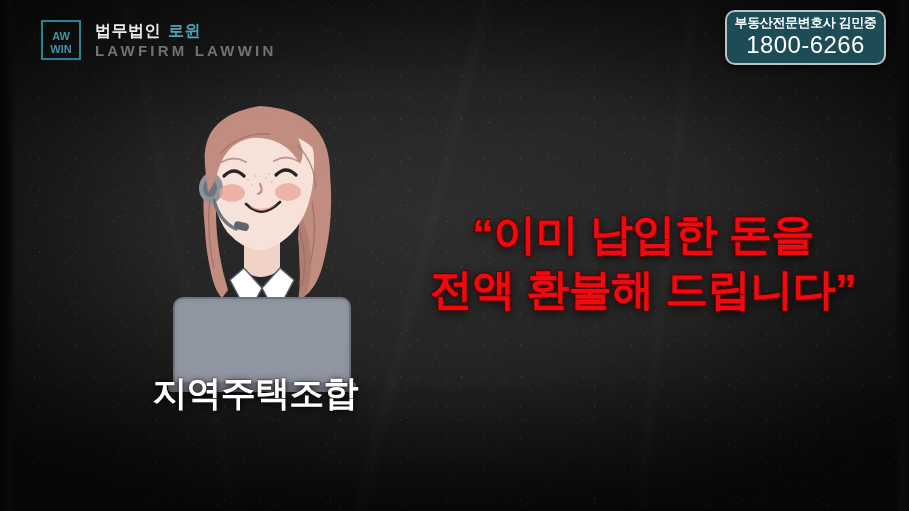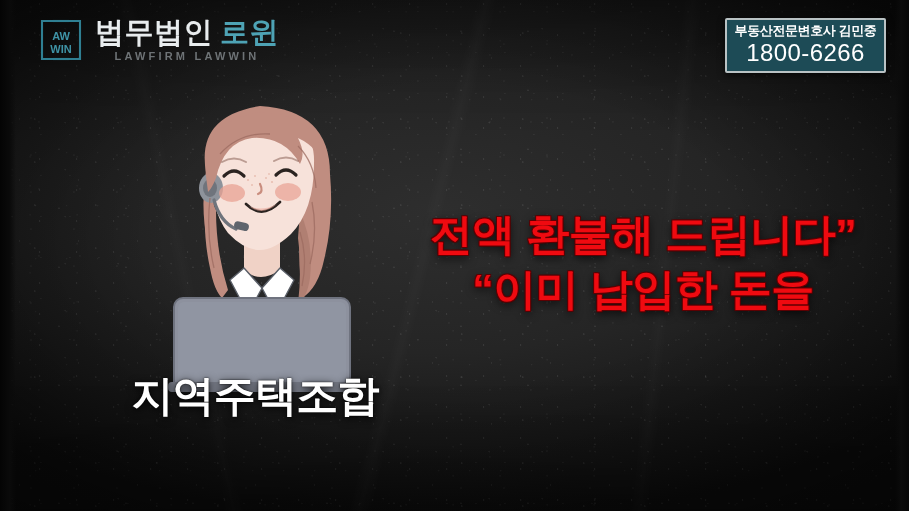--- a/index.html
+++ b/index.html
@@ -86,51 +86,50 @@
   .logo-mark {
     width: 46px;
     height: 46px;
     position: relative;
     flex: none;
     text-align: right;
   }
   .logo-mark svg { display: block; }
   .logo-text { line-height: 1; }
   .logo-title {
-    font-size: 29px;
+    font-size: 16px;
     font-weight: 700;
     letter-spacing: .5px;
     white-space: nowrap;
   }
   .logo-title .seg-a { color: #e8ecee; }
   .logo-title .seg-b { color: #4ea3b5; margin-left: 7px; }
   .logo-sub {
     margin-top: 4px;
-    font-size: 11px;
+    font-size: 15px;
     letter-spacing: 3.2px;
     color: #6e7376;
     font-weight: 700;
     text-align: center;
     white-space: nowrap;
   }
 
   
   .badge {
     position: absolute;
     right: 23px;
     top: 10px;
     width: 161px;
     background: #1d4b56;
     border: 2px solid #b9c2c4;
-    border-radius: 2px;
+    border-radius: 10px;
     padding: 4px 6px 5px;
     box-sizing: border-box;
     text-align: center;
     box-shadow: 0 2px 7px rgba(0,0,0,.7);
-    margin-top: 8px;
   }
   .badge-name {
     color: #ffffff;
     font-size: 13px;
     font-weight: 700;
     letter-spacing: -.4px;
     line-height: 1.15;
     white-space: nowrap;
   }
   .badge-phone {
@@ -177,21 +176,21 @@
   .character svg { display: block; }
 
   
   .caption {
     position: absolute;
     left: 130px;
     top: 375px;
     width: 250px;
     text-align: center;
     color: #ffffff;
-    font-size: 42px;
+    font-size: 35px;
     font-weight: 700;
     letter-spacing: -.8px;
     line-height: 1;
     text-shadow: 0 2px 8px rgba(0,0,0,.9), 0 0 2px rgba(0,0,0,.9);
     white-space: nowrap;
   }
 </style>
 </head>
 <body>
 
@@ -304,19 +303,19 @@
       <path d="M101 114 Q114 125 129 112 Q114 120 101 114 Z" fill="#e9a89b" opacity=".6"></path>
 
       <rect x="26" y="206" width="176" height="94" rx="9" fill="#8d919e"></rect>
       <rect x="26" y="206" width="176" height="94" rx="9" fill="none" stroke="#6f737f" stroke-width="2"></rect>
       <rect x="30" y="210" width="168" height="86" rx="6" fill="#9499a6" opacity=".55"></rect>
       <rect x="20" y="290" width="188" height="10" rx="4" fill="#787c88"></rect>
     </svg>
   </div>
 
   <div class="headline">
+    <span class="ln">“이미 납입한 돈을</span>
     <span class="ln">전액 환불해 드립니다”</span>
-    <span class="ln">“이미 납입한 돈을</span>
   </div>
 
   <div class="caption">지역주택조합</div>
 
 </div>
 
 </body></html>

